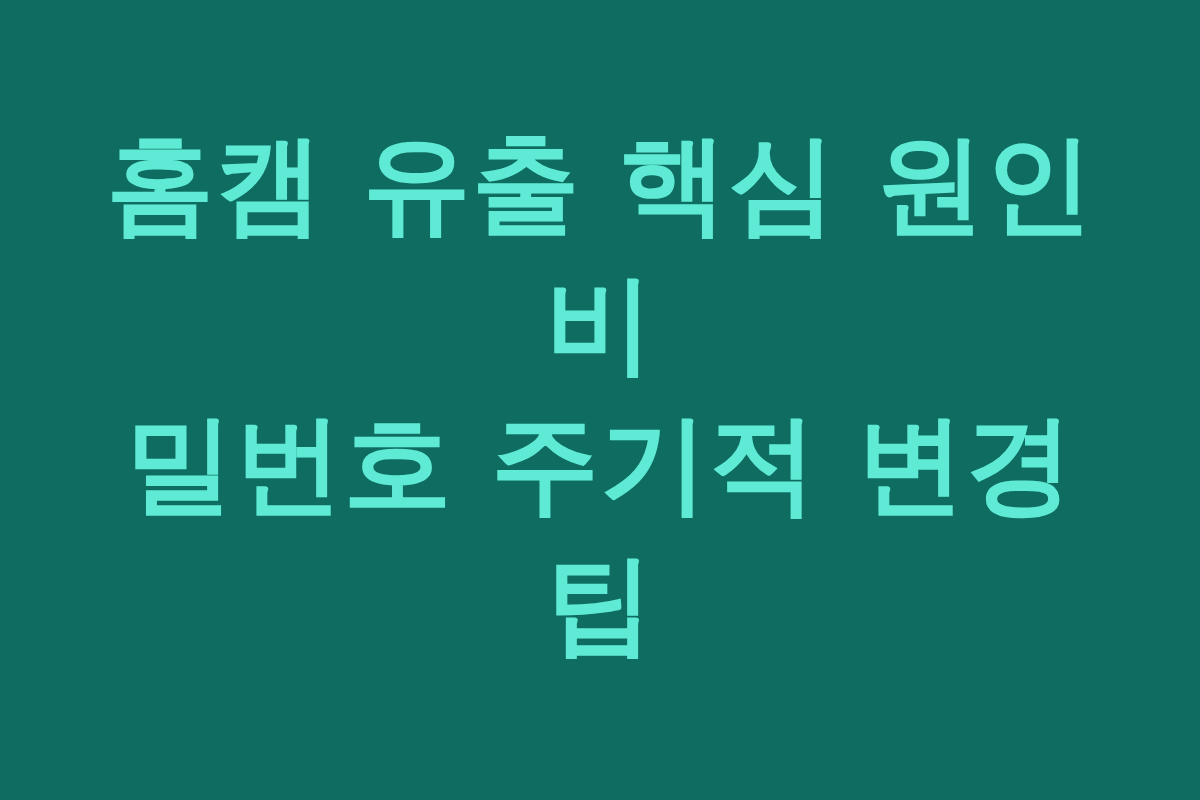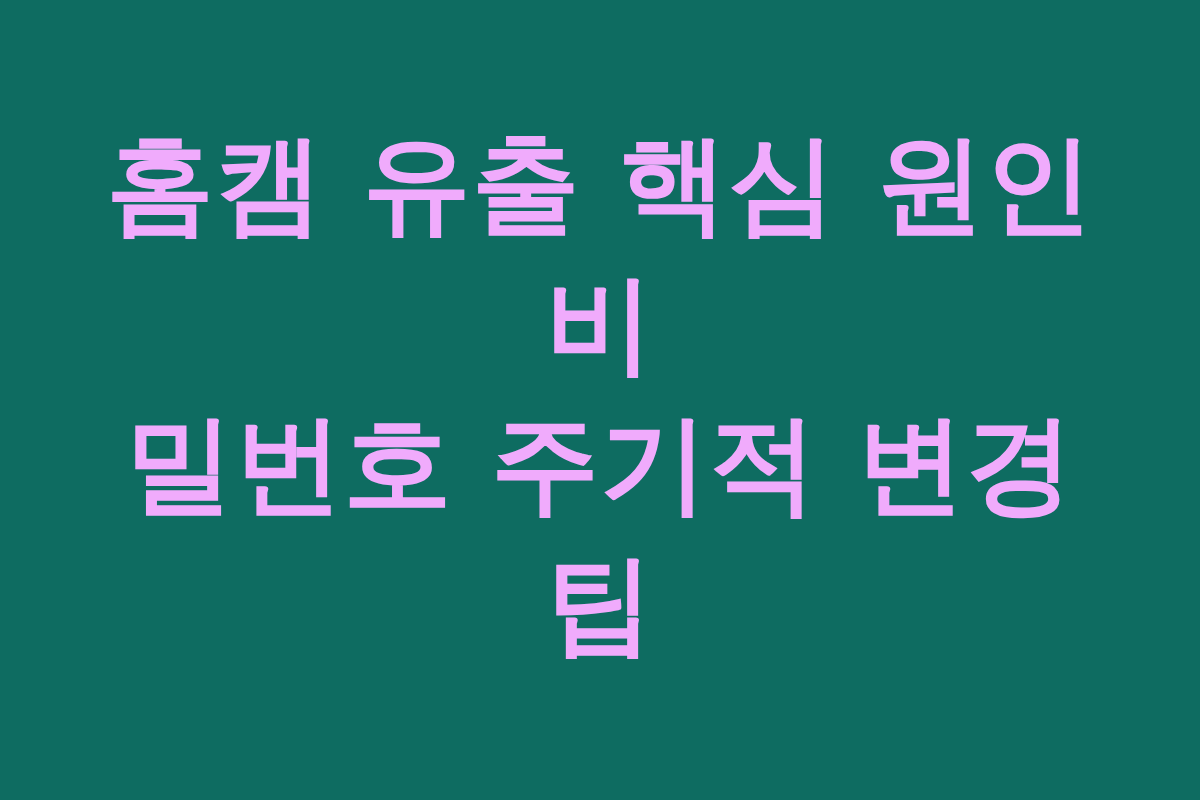--- a/index.html
+++ b/index.html
@@ -44,16 +44,16 @@
     
     transform: translateY(-6px);
     text-rendering: optimizeLegibility;
   }
 </style>
 </head>
 <body>
 
 <div id="banner" style="background: rgb(14, 108, 97);">
 
-  <h1 id="headline" style="color: #f0abfc;">홈캠 유출 핵심 원인 비
+  <h1 id="headline" style="color: #5eead4;">홈캠 유출 핵심 원인 비
 밀번호 주기적 변경 팁</h1>
 
 </div>
 
 </body></html>

